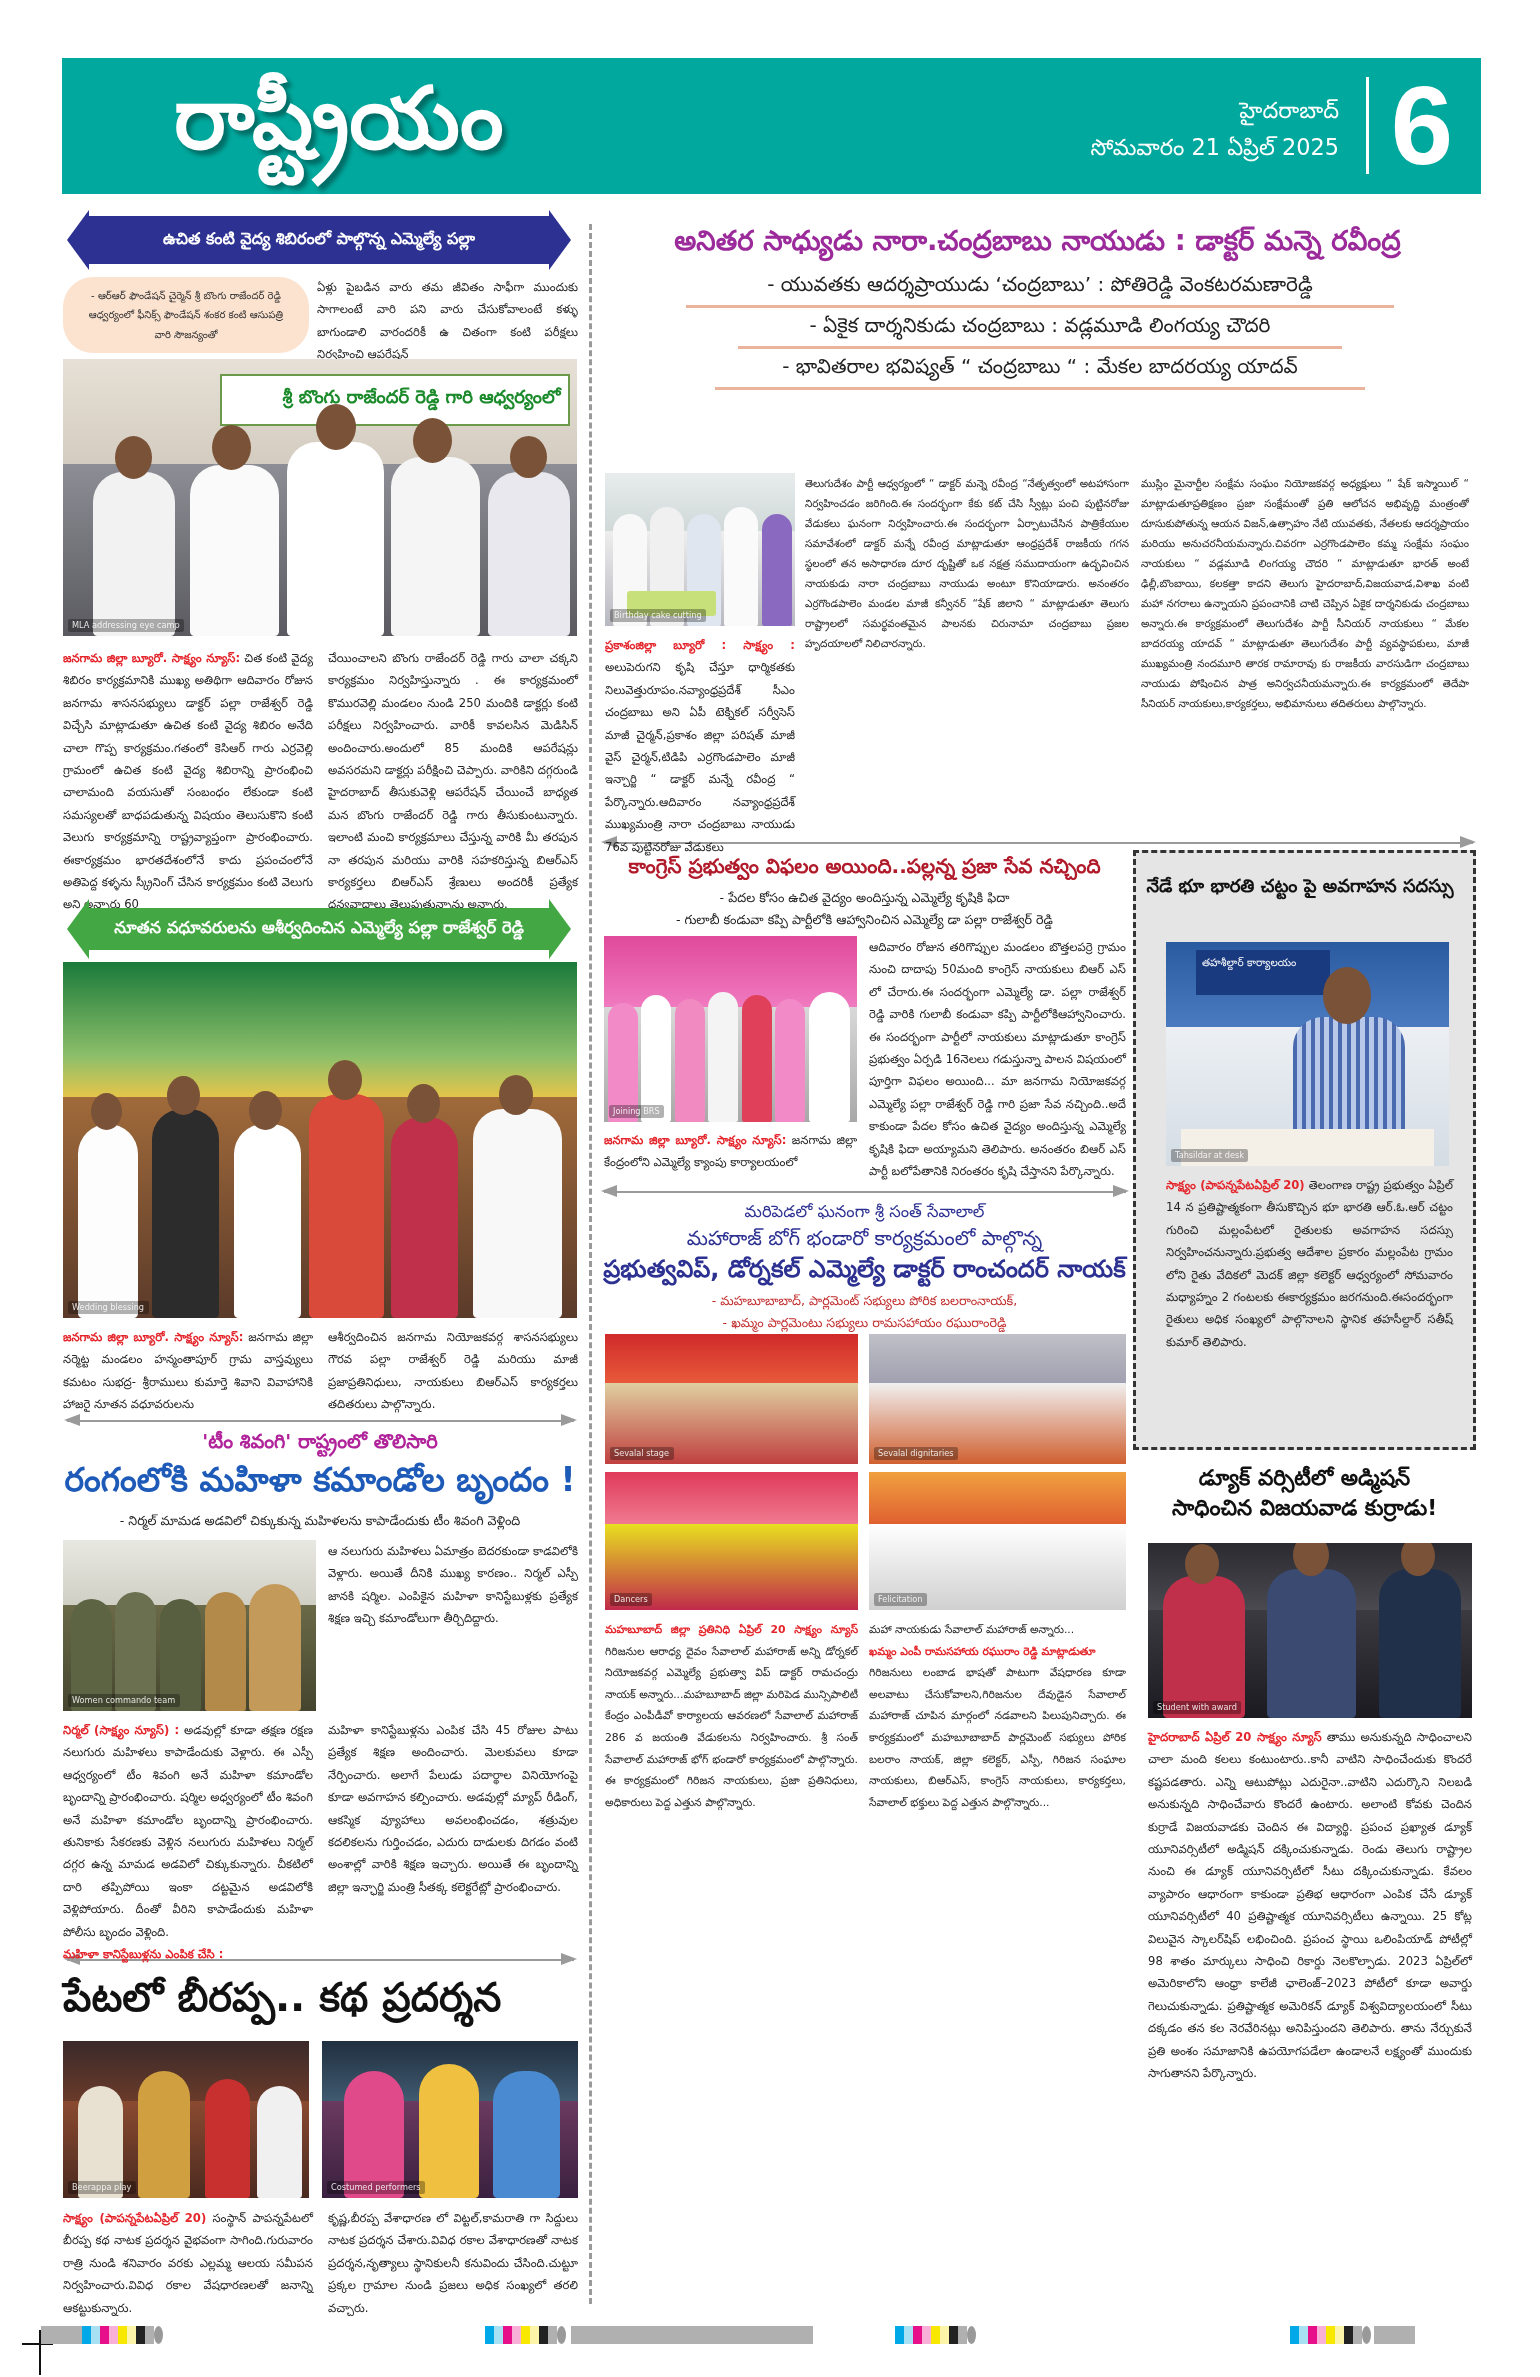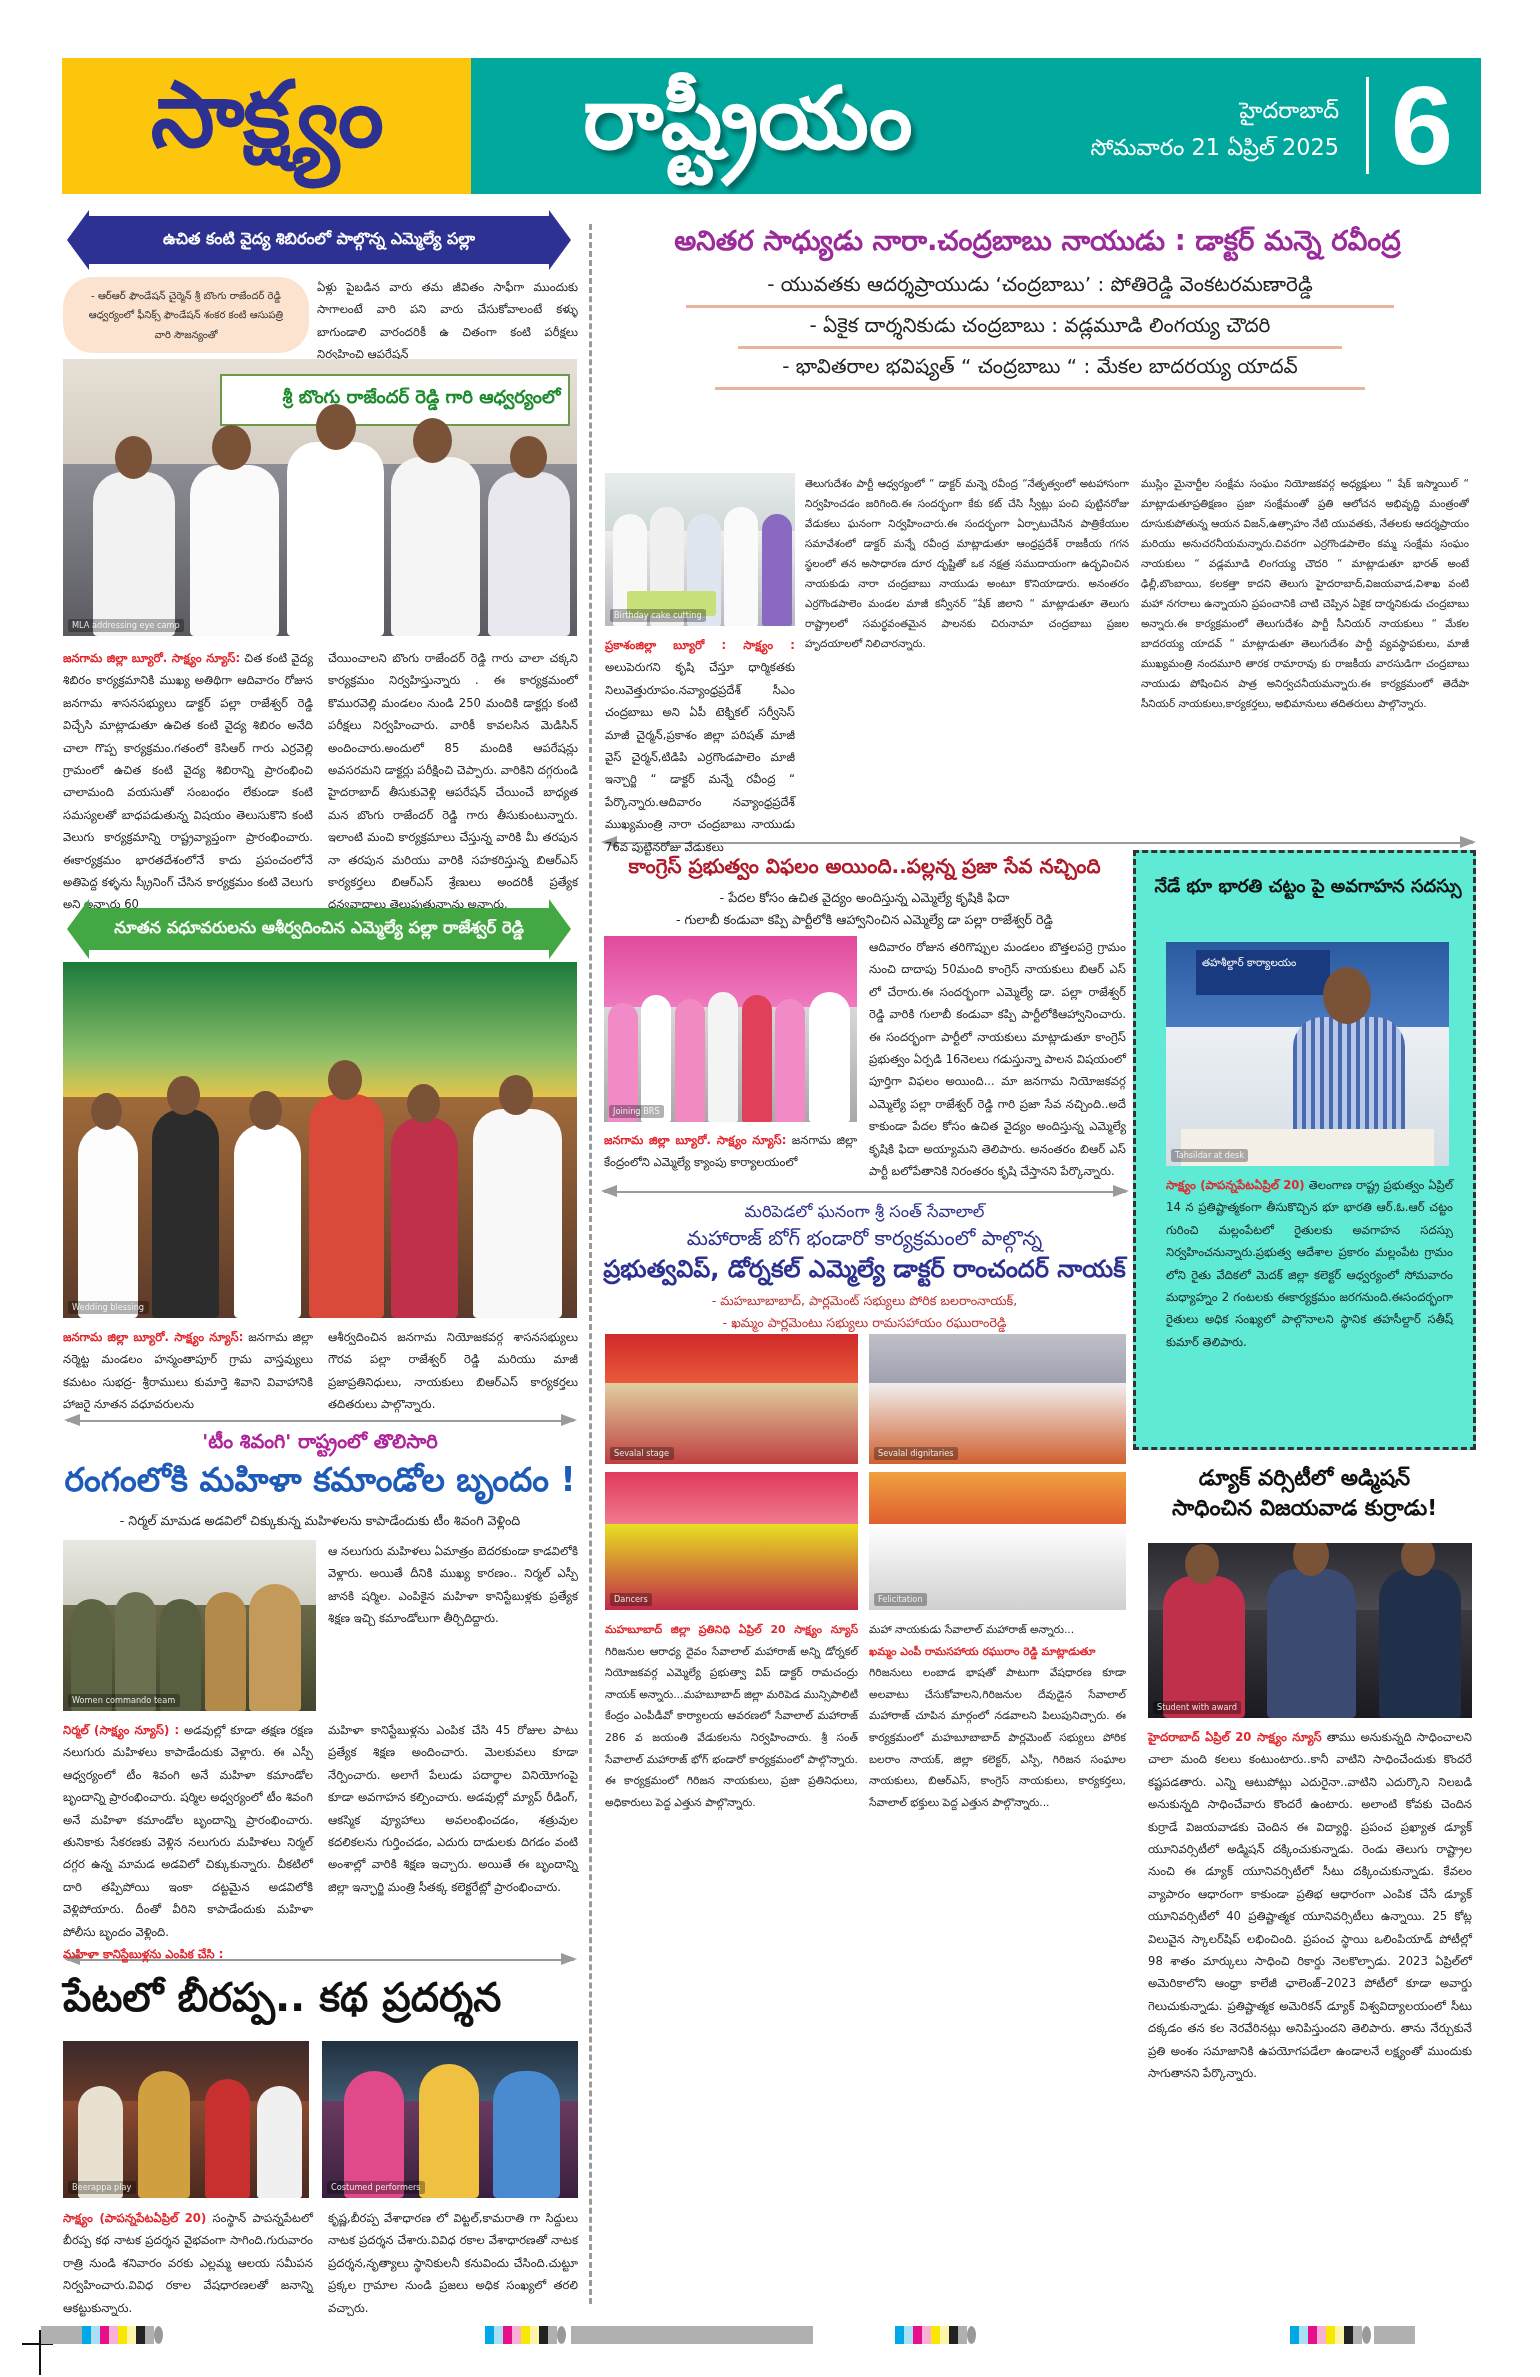--- a/index.html
+++ b/index.html
@@ -42,37 +42,34 @@
 
   
   .photo { position: absolute; overflow: hidden; background: #d9d4cc; }
   .photo .ph-sky { position: absolute; left: 0; right: 0; top: 0; height: 38%; }
   .photo .ph-crowd { position: absolute; left: 0; right: 0; bottom: 0; height: 62%; }
   .photo .ph-label { position: absolute; left: 4.5px; bottom: 4.5px; font-size: 8.2px; color: rgba(255,255,255,0.85); background: rgba(0,0,0,0.3); padding: 1.5px 4.5px; border-radius: 2.2px; }
   .person { position: absolute; bottom: 0; border-radius: 30px 30px 4.5px 4.5px; }
   .head { position: absolute; border-radius: 50%; background: #7a5238; }
 
   
-  .callout { position: absolute; background: #5eead4; border: 3px dashed #333; padding-left: 8px; }
+  .callout { position: absolute; background: #e5e5e5; border: 3px dashed #333; }
   .pill { position: absolute; background: #fce3d0; border-radius: 30px; padding: 9px 19.4px; font-size: 12px; line-height: 22.4px; text-align: center; color: #333; }
 
   
   .regbar { position: absolute; top: 2326px; height: 18px; display: flex; }
   .regbar span { display: block; width: 9px; height: 18px; }
   .regbar .oval { width: 9px; border-radius: 50%; background: #999; }
   .crop-mark-h { position: absolute; left: 22.4px; top: 2343px; width: 31px; height: 2.2px; background: #111; }
   .crop-mark-v { position: absolute; left: 39px; top: 2330px; width: 1.5px; height: 45px; background: #111; }
 </style>
 </head>
 <body>
 
 <header class="masthead">
-  <div class="mast-logo">
-    <span>సాక్ష్యం</span>
-  </div>
   <div class="mast-band">
     <div class="mast-section">రాష్ట్రీయం</div>
     <div class="mast-meta">
       <span class="mast-city">హైదరాబాద్</span>
       <span class="mast-date">సోమవారం 21 ఏప్రిల్ 2025</span>
     </div>
     <div class="mast-divider"></div>
     <div class="mast-page">6</div>
   </div>
 </header>

